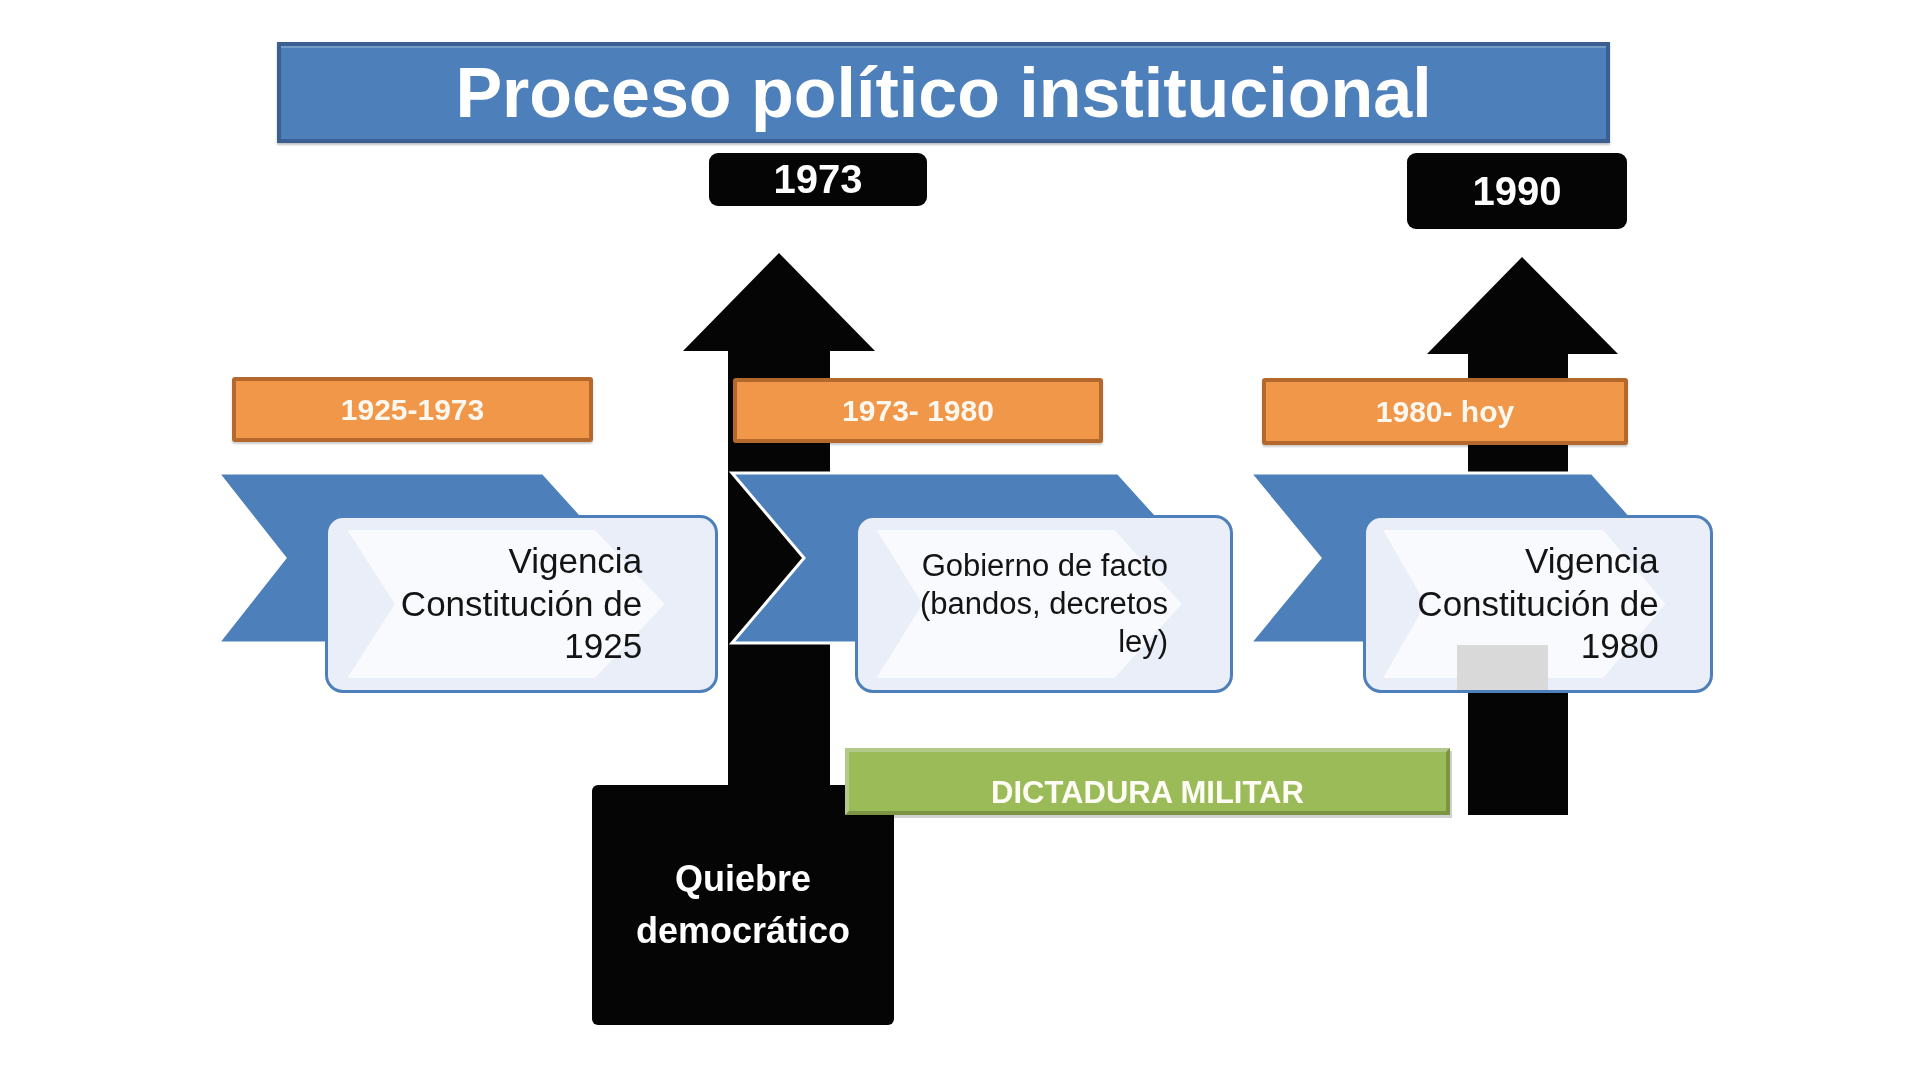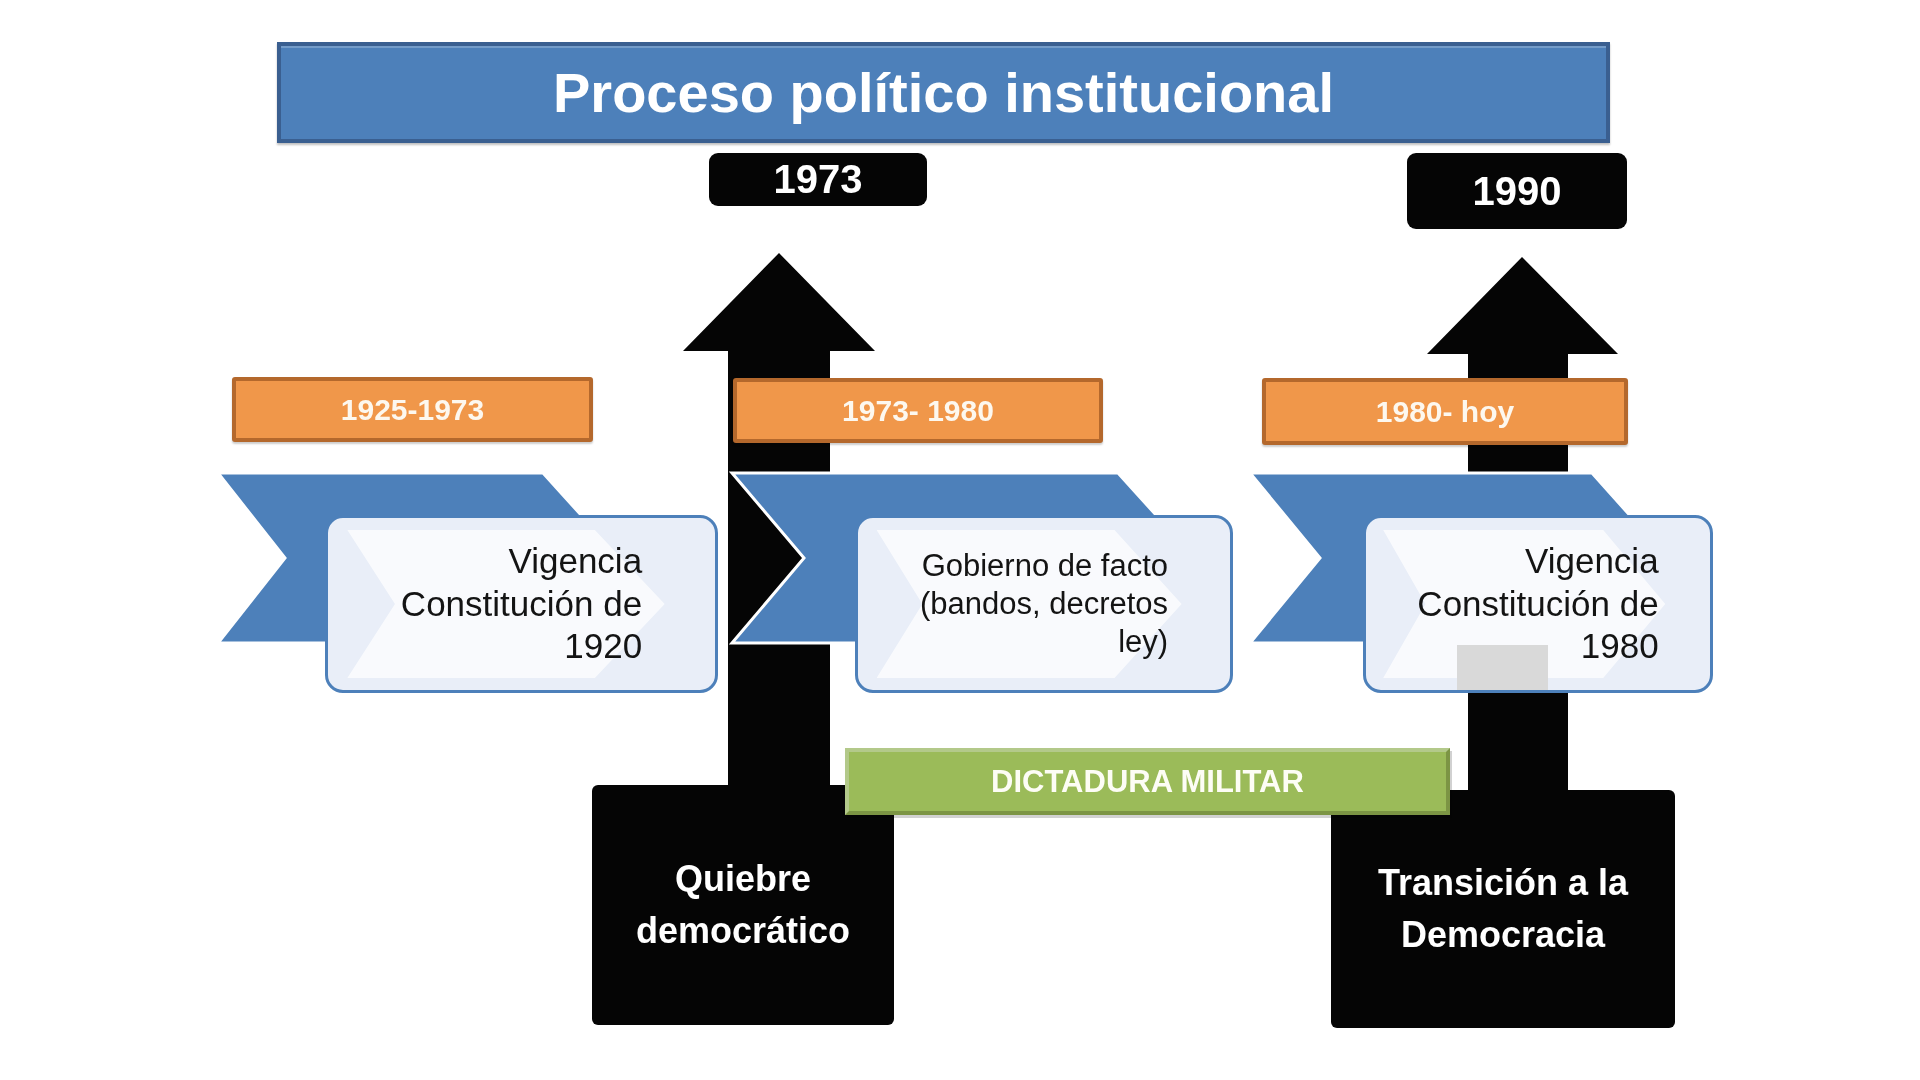--- a/index.html
+++ b/index.html
@@ -12,21 +12,21 @@
   .title-bar{
     left:277px;top:42px;width:1333px;height:101px;
     background:var(--blue,#4d80ba);
     border:4px solid var(--blue_dark,#3a5f90);
     box-sizing:border-box;
     display:flex;align-items:center;justify-content:center;
     box-shadow:inset 0 2px 0 rgba(255,255,255,.22), 0 2px 2px rgba(0,0,0,.25);
     z-index:2;
   }
   .title-bar .t{
-    color:#fff;font-size:56px;font-weight:bold;letter-spacing:0px;white-space:nowrap;
+    color:#fff;font-size:70px;font-weight:bold;letter-spacing:0px;white-space:nowrap;
   }
   
   .year-label{
     background:var(--black,#050505);color:#fff;border-radius:9px;
     display:flex;align-items:center;justify-content:center;
     font-size:40px;font-weight:bold;z-index:2;
   }
   #year-1973{left:665px;top:153px;width:218px;height:53px;margin-left:44px;}
   #year-1990{left:1407px;top:153px;width:220px;height:76px;}
   
@@ -76,21 +76,21 @@
   #event-1{left:592px;top:785px;width:302px;height:240px;}
   #event-2{left:1331px;top:790px;width:344px;height:238px;}
   
   .banner-box{
     left:845px;top:748px;width:605px;height:67px;
     background:var(--green,#9bbb59);
     border:4px solid var(--green_dark,#7c9544);
     border-top-color:var(--green_light,#b3c98a);
     border-left-color:var(--green_light,#b3c98a);
     box-sizing:border-box;
-    display:flex;align-items:center;justify-content:center;
+    display:flex;align-items:flex-end;justify-content:center;
     color:#fdfdf5;font-size:31px;font-weight:bold;z-index:2;
     box-shadow:2px 3px 0 rgba(0,0,0,.18);
   }
 </style>
 </head>
 <body>
 
 <div id="canvas">
 
   <svg id="shape-layer" class="abs" viewBox="0 0 1920 1080" xmlns="http://www.w3.org/2000/svg">
@@ -125,21 +125,21 @@
   </div>
   <div id="period-3" class="abs period-box">
     <span>1980- hoy</span>
   </div>
 
   <div id="stage-1" class="abs stage-box">
     <div class="stage-watermark"></div>
     <div class="lines">
       <span>Vigencia</span>
       <span>Constitución de</span>
-      <span>1920</span>
+      <span>1925</span>
     </div>
   </div>
   <div id="stage-2" class="abs stage-box">
     <div class="stage-watermark"></div>
     <div class="lines">
       <span>Gobierno de facto</span>
       <span>(bandos, decretos</span>
       <span>ley)</span>
     </div>
   </div>
@@ -152,24 +152,18 @@
       <span>1980</span>
     </div>
   </div>
 
   <div id="event-1" class="abs event-box">
     <div class="lines">
       <span>Quiebre</span>
       <span>democrático</span>
     </div>
   </div>
-  <div id="event-2" class="abs event-box">
-    <div class="lines">
-      <span>Transición a la</span>
-      <span>Democracia</span>
-    </div>
-  </div>
 
   <div class="abs banner-box">
     <span>DICTADURA MILITAR</span>
   </div>
 
 </div>
 
 </body></html>

